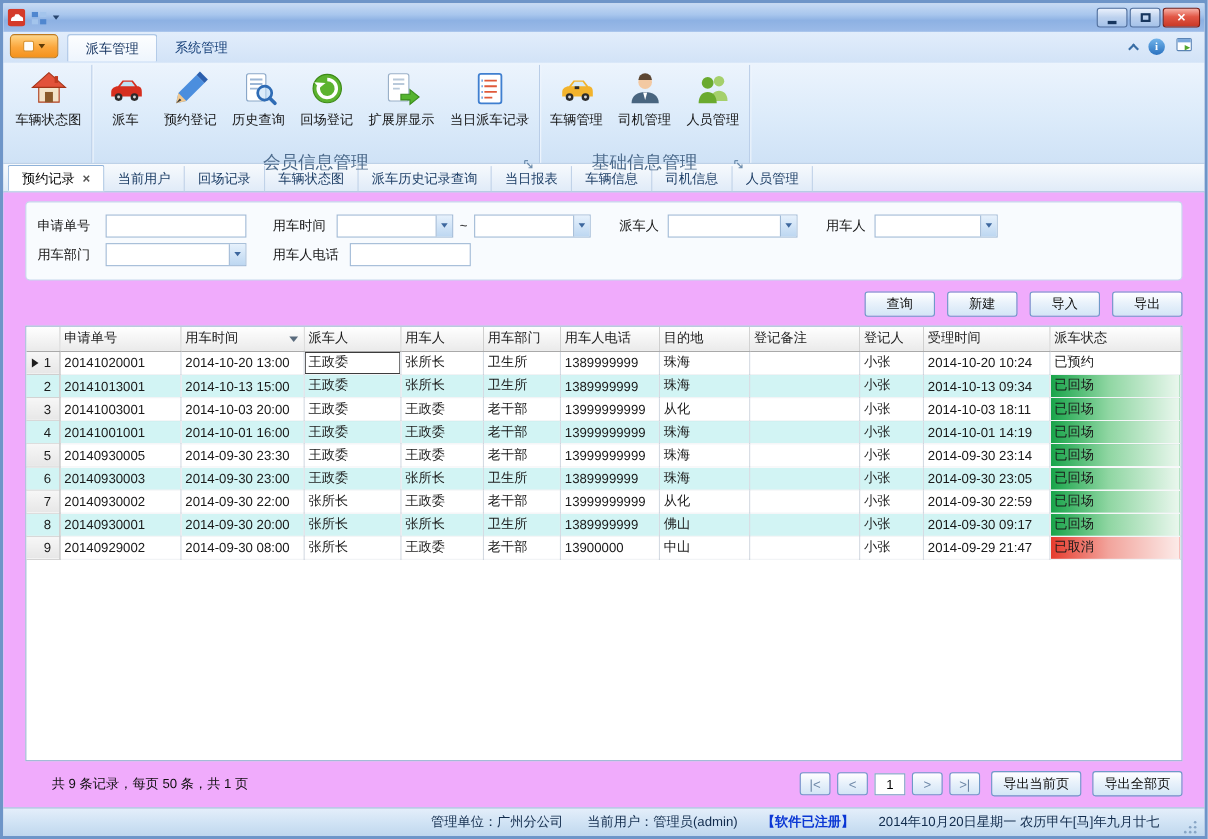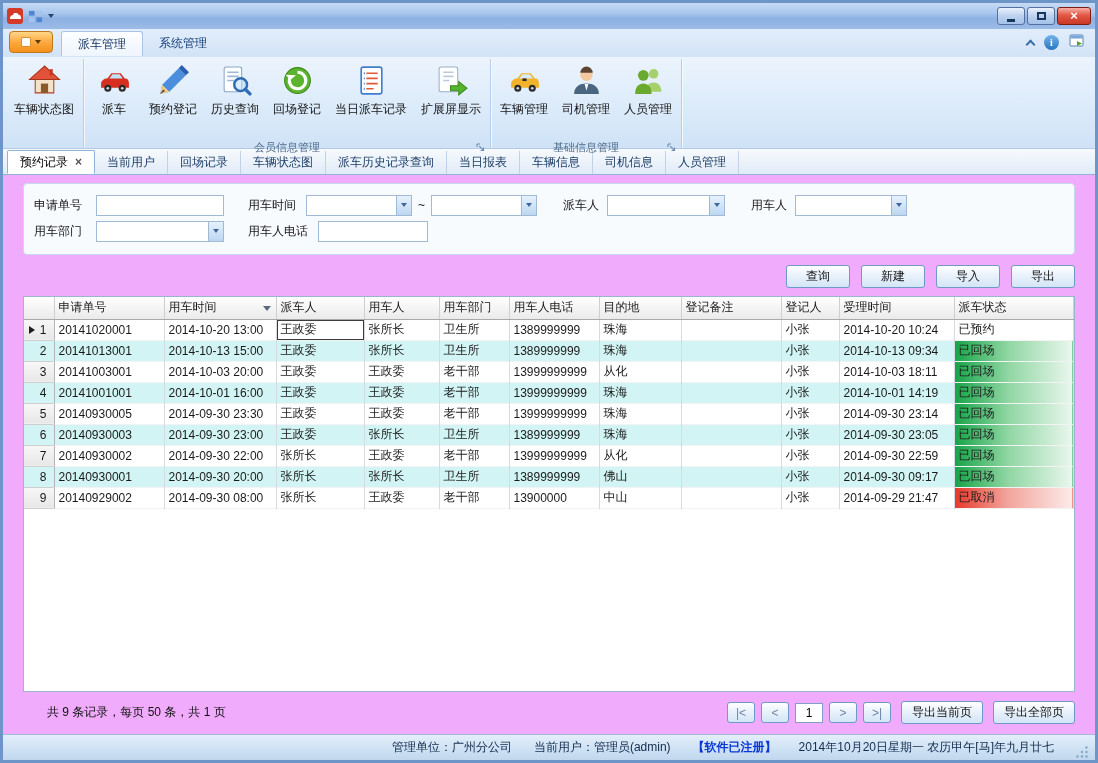--- a/index.html
+++ b/index.html
@@ -32,21 +32,21 @@
   .chev-up { width:7px; height:7px; border-top:2px solid #3a6ea5; border-left:2px solid #3a6ea5; transform:rotate(45deg); margin-top:3px; }
   .info-circle { width:15px; height:15px; border-radius:50%; background:linear-gradient(#72b4ea,#2a72c0); color:#fff; font-weight:bold; font-size:10px; display:flex; align-items:center; justify-content:center; font-family:"Liberation Serif",serif; }
 
   
   .ribbon-body { height:92px; flex:0 0 92px; background:linear-gradient(#ecf4fd,#dcebfa 55%,#cfe2f6); border-bottom:1px solid #b3c9e4; display:flex; padding:2px 2px 0; }
   .rgroup { display:flex; flex-direction:column; border-right:1px solid #b9cde7; box-shadow:1px 0 0 #f3f9ff; padding:0 2px; }
   .rgroup-buttons { flex:1; display:flex; align-items:stretch; }
   .rbtn { min-width:56px; padding:5px 7px 2px; display:flex; flex-direction:column; align-items:center; gap:4px; border-radius:3px; cursor:default; }
   .ricon svg { width:33px; height:33px; display:block; }
   .rlabel { white-space:nowrap; color:#161616; }
-  .rgroup-label { height:17px; display:flex; align-items:center; justify-content:center; color:#4d6b8c; font-size:11px; position:relative;margin-top:20px; }
+  .rgroup-label { height:17px; display:flex; align-items:center; justify-content:center; color:#4d6b8c; font-size:16px; position:relative;margin-top:20px; }
   .launcher { position:absolute; right:3px; bottom:3px; line-height:0; }
 
   
   .doctabs { height:26px; flex:0 0 26px; background:linear-gradient(#f7fafd,#e0ebf8); border-bottom:1px solid #95b5d8; display:flex; align-items:flex-end; padding:2px 4px 0; }
   .dtab { padding:0 12px; height:23px; line-height:22px; color:#1d3e66; border-right:1px solid #c0d2e8; white-space:nowrap; }
   .dtab.active { background:#fff; border:1px solid #8fb2d9; border-bottom:1px solid #fff; border-radius:2px 2px 0 0; color:#000; display:flex; align-items:center; gap:7px; height:24px; }
   .close-x { color:#555; font-weight:bold; }
 
   
   .content { flex:1; min-height:0; background:#f0abfc; padding:0 20px; display:flex; flex-direction:column; }
@@ -207,36 +207,36 @@
                 <circle cx="16" cy="16" r="12.5" fill="#5cb32f" stroke="#3d8a17"></circle>
                 <path d="M16 8a8 8 0 1 1-7.6 5.6" fill="none" stroke="#fff" stroke-width="3"></path>
                 <path d="M4.5 10.5l4.5 5 5.5-4.5z" fill="#fff"></path>
               </svg>
             </span>
             <span class="rlabel">回场登记</span>
           </div>
           <div class="rbtn">
             <span class="ricon">
               <svg viewBox="0 0 32 32">
+                <rect x="4" y="3" width="18" height="24" rx="2" fill="#fff" stroke="#9ab0c8"></rect>
+                <path d="M8 8h10M8 12h10M8 16h6" stroke="#b9c9da" stroke-width="1.6"></path>
+                <path d="M15 21h8v-4l8 6.5-8 6.5v-4h-8z" fill="#55b42e" stroke="#3a8b1d"></path>
+              </svg>
+            </span>
+            <span class="rlabel">扩展屏显示</span>
+          </div>
+          <div class="rbtn">
+            <span class="ricon">
+              <svg viewBox="0 0 32 32">
                 <rect x="6" y="3" width="20" height="26" rx="2" fill="#fff" stroke="#3f7fd0" stroke-width="1.6"></rect>
                 <path d="M11 9h11M11 14h11M11 19h11M11 24h7" stroke="#e05a3a" stroke-width="1.6"></path>
                 <path d="M8.5 9h1M8.5 14h1M8.5 19h1M8.5 24h1" stroke="#3f7fd0" stroke-width="1.8"></path>
               </svg>
             </span>
             <span class="rlabel">当日派车记录</span>
-          </div>
-          <div class="rbtn">
-            <span class="ricon">
-              <svg viewBox="0 0 32 32">
-                <rect x="4" y="3" width="18" height="24" rx="2" fill="#fff" stroke="#9ab0c8"></rect>
-                <path d="M8 8h10M8 12h10M8 16h6" stroke="#b9c9da" stroke-width="1.6"></path>
-                <path d="M15 21h8v-4l8 6.5-8 6.5v-4h-8z" fill="#55b42e" stroke="#3a8b1d"></path>
-              </svg>
-            </span>
-            <span class="rlabel">扩展屏显示</span>
           </div>
         </div>
         <div class="rgroup-label">
           <span class="rgl-text">会员信息管理</span>
           <span class="launcher"><svg width="9" height="9" viewBox="0 0 9 9">
               <path d="M1 1h3M1 1v3M3.2 3.2l4 4M7.5 4.5v3h-3" stroke="#6b8cad" stroke-width="1.1" fill="none"></path>
             </svg></span>
         </div>
       </div>
       <div class="rgroup">

